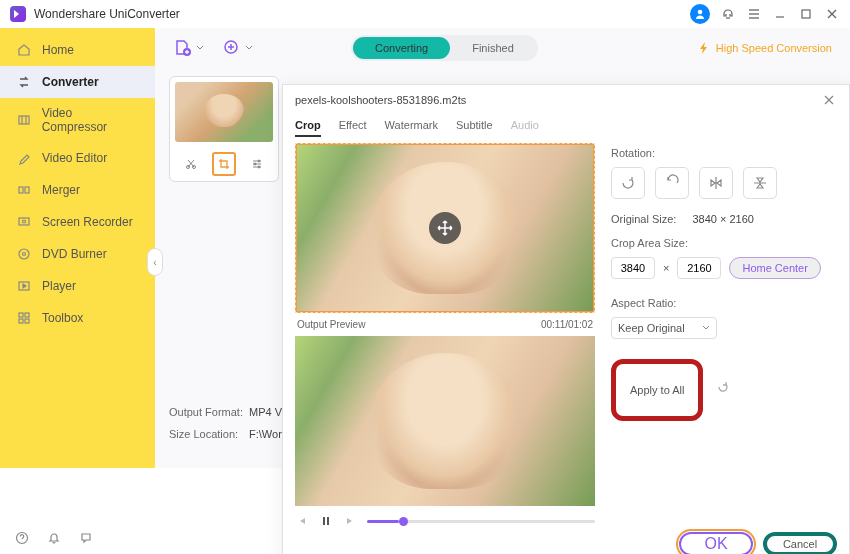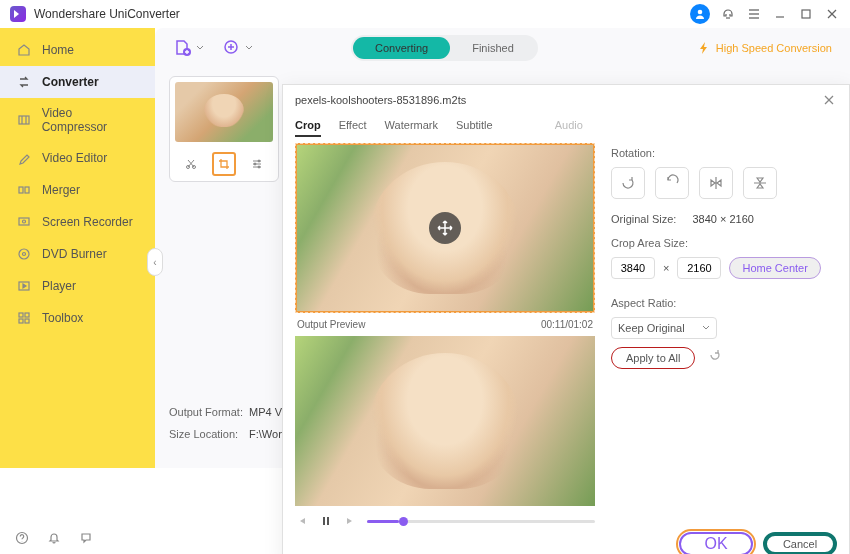--- a/index.html
+++ b/index.html
@@ -56,41 +56,41 @@
 .status-bar { position: absolute; left: 14px; bottom: 8px; display: flex; gap: 16px; color: #888; }
 .status-bar > span { width: 16px; height: 16px; display: inline-flex; align-items: center; justify-content: center; }
 
 
 .dialog { position: absolute; left: 282px; top: 84px; right: 0; height: 481px; background: #fff; border: 1px solid #e0e0e0; box-shadow: 0 4px 20px rgba(0,0,0,0.08); }
 .dlg-header { height: 30px; display: flex; align-items: center; padding: 0 12px; font-size: 11px; color: #444; }
 .dlg-close { margin-left: auto; width: 16px; height: 16px; color: #888; display: flex; align-items: center; justify-content: center; cursor: pointer; }
 .dlg-tabs { display: flex; gap: 18px; padding: 0 12px; font-size: 11px; color: #666; border-bottom: 0; }
 .dlg-tab { padding: 4px 0; }
 .dlg-tab.active { color: #222; font-weight: 600; border-bottom: 2px solid #333; }
-.dlg-tab.disabled { color: #bbb; margin-left: 44px; }
+.dlg-tab.disabled { color: #bbb; }
 
 .dlg-body { display: flex; padding: 6px 12px 0 12px; gap: 16px; }
 .preview-col { width: 300px; }
 .crop-area, .out-prev { width: 300px; height: 170px; background: linear-gradient(120deg,#b5d47a 0%,#8bae6a 15%,#e5c9a8 30%,#f0d5b5 50%,#e0c0a0 70%,#759d55 100%); position: relative; }
 .crop-area { border: 2px solid #f29b3c; }
 .crop-area::before, .out-prev::before { content:''; position:absolute; left:25%; top:10%; width:50%; height:80%; background: radial-gradient(ellipse at 50% 35%,#f5e0c5 35%,#e8c8a5 60%,transparent 70%), radial-gradient(ellipse at 48% 65%,#d8b090 40%,transparent 60%); border-radius: 50% 50% 40% 40%; }
 .crop-inner { position: absolute; inset: -2px; border: 1px dashed rgba(255,255,255,0.6); }
 .move-handle { position: absolute; left: 50%; top: 50%; width: 32px; height: 32px; margin: -16px 0 0 -16px; border-radius: 50%; background: rgba(50,50,50,0.75); display: flex; align-items: center; justify-content: center; }
 .out-label-row { display: flex; justify-content: space-between; font-size: 10px; color: #666; padding: 6px 2px; }
 
 .controls-col { flex: 1; font-size: 11px; color: #555; }
 .ctrl-label { margin: 4px 0 8px 0; color: #666; }
 .rot-btns { display: flex; gap: 10px; margin-bottom: 14px; }
 .rot-btn { width: 34px; height: 32px; border: 1px solid #ddd; border-radius: 5px; display: flex; align-items: center; justify-content: center; color: #777; font-size: 9px; }
 .size-row { display: flex; align-items: center; gap: 8px; margin-bottom: 4px; }
 .size-row.input-row { margin-bottom: 18px; }
 .sz-input { width: 44px; height: 22px; border: 1px solid #ddd; border-radius: 4px; text-align: center; font-size: 11px; }
 .align-btn { padding: 4px 12px; border: 1px solid #b99be0; border-radius: 12px; color: #8a5cf0; font-size: 11px; }
 .ar-select { width: 106px; height: 22px; border: 1px solid #ddd; border-radius: 4px; font-size: 11px; padding: 0 6px; display: flex; align-items: center; justify-content: space-between; color: #555; }
-.apply-btn { margin-top: 8px; padding: 4px 14px; border: 1px solid #b91c1c; border-radius: 12px; font-size: 11px; display: inline-block; }
+.apply-btn { margin-top: 20px; padding: 20px 14px; border: 5px solid #b91c1c; border-radius: 12px; font-size: 11px; display: inline-block; }
 .reset-icon { display: inline-block; margin-left: 10px; color: #aaa; }
 
 
 .player { position: absolute; left: 12px; bottom: 36px; width: 300px; display: flex; align-items: center; gap: 10px; }
 .pbtn { width: 14px; height: 14px; color: #999; display: inline-flex; align-items: center; justify-content: center; }
 .pbtn.play-active { color: #555; }
 .progress { flex: 1; height: 3px; background: #e0e0e0; position: relative; border-radius: 2px; }
 .progress-fill { position: absolute; left: 0; top: 0; height: 100%; width: 14%; background: #8a5cf0; border-radius: 2px; }
 .progress-thumb { position: absolute; left: 14%; top: -3px; width: 9px; height: 9px; border-radius: 50%; background: #8a5cf0; }
 

